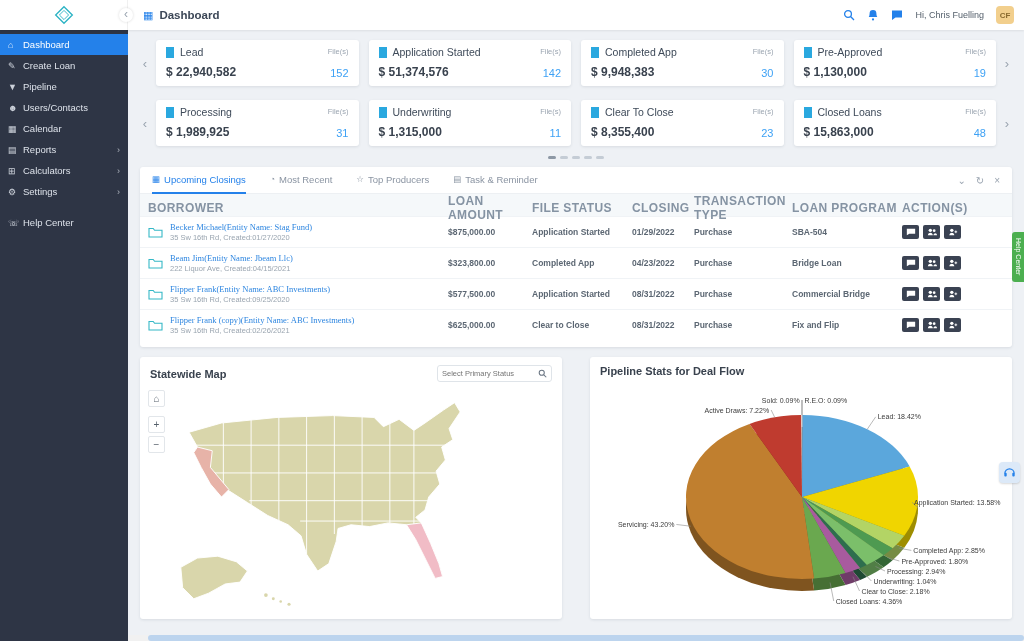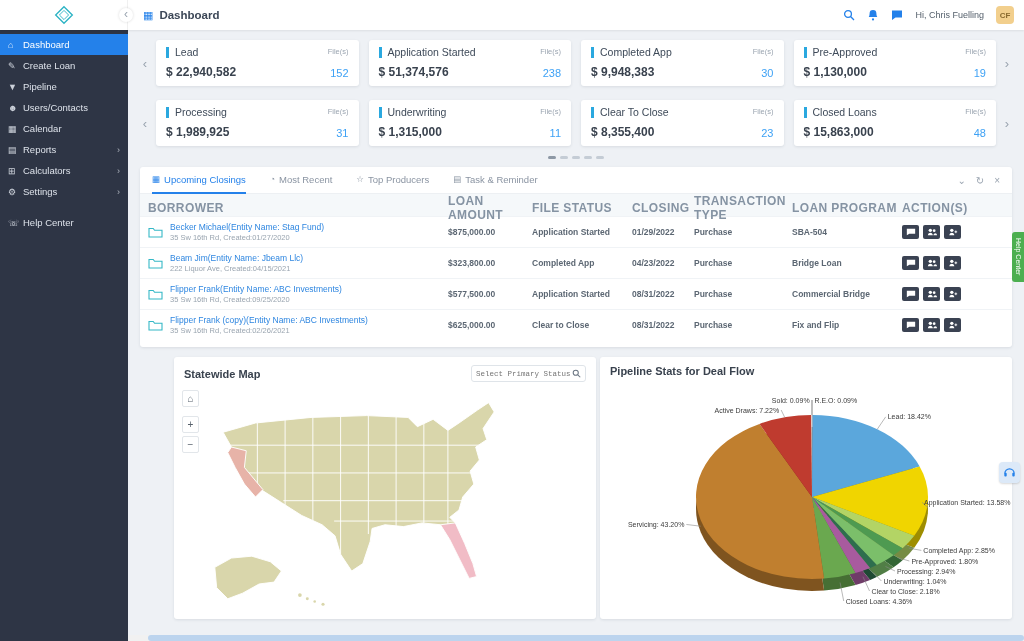--- a/index.html
+++ b/index.html
@@ -19,21 +19,21 @@
   .side-item.active { background:#2481ea; color:#fff; }
   .side-item .s-ic { width:15px; font-size:9px; opacity:.9; }
   .side-item .s-chev { margin-left:auto; font-size:9px; opacity:.7; }
   .side-item.spacer { margin-top:10px; }
   .main { position:absolute; top:30px; left:128px; width:896px; height:611px; overflow:hidden; padding:10px 12px 0 12px; }
   .cards-row { display:flex; align-items:center; gap:6px; margin-bottom:14px; }
   .car-arrow { background:none; border:none; color:#9aa4b0; font-size:13px; cursor:pointer; width:10px; padding:0; }
   .cards-wrap { display:flex; gap:10px; flex:1; }
   .stat-card { flex:1; background:#fff; border-radius:3px; box-shadow:0 1px 3px rgba(24,38,63,.10); padding:7px 10px 6px 10px; height:46px; cursor:pointer; }
   .sc-top { display:flex; justify-content:space-between; align-items:flex-start; }
-  .sc-title { font-size:10.5px; color:#3e4a59; padding-left:6px; border-left:3px solid #737373; line-height:11px; }
+  .sc-title { font-size:10.5px; color:#3e4a59; padding-left:6px; border-left:8px solid #737373; line-height:11px; }
   .sc-files { font-size:7.5px; color:#9ba5b1; }
   .sc-bottom { display:flex; justify-content:space-between; align-items:flex-end; margin-top:7px;gap:12px; }
   .sc-amount { font-size:12px; font-weight:bold; color:#39424e; }
   .sc-count { font-size:11px; color:#3da1f5; }
   .dots { display:flex; justify-content:center; gap:4px; margin:-4px 0 8px 0; }
   .dot { width:8px; height:3px; border-radius:2px; background:#c4ccd5; cursor:pointer; }
   .dot.on { background:#8d98a5; }
   .panel { background:#fff; border-radius:3px; box-shadow:0 1px 3px rgba(24,38,63,.10); }
   .tabs-panel { height:180px; margin-bottom:10px; overflow:hidden; }
   .tabbar { display:flex; align-items:center; padding:0 12px; height:27px; border-bottom:1px solid #edf0f3; }
@@ -41,31 +41,31 @@
   .tab.active { color:#2481ea; border-bottom-color:#2481ea; }
   .tab .t-ic { font-size:8.5px; }
   .tab-ctrls { margin-left:auto; display:flex; gap:10px; color:#9aa4b0; font-size:10px; }
   .tab-ctrls span { cursor:pointer; }
   .t-head,.t-row { display:grid; grid-template-columns:300px 84px 100px 62px 98px 110px auto; align-items:center; padding:0 8px; }
   .t-head { height:22px; background:#f5f8fa; }
   .t-head div { font-size:12px; color:#8593a3; font-weight:bold; letter-spacing:.4px; }
   .t-row { height:31px; border-top:1px solid #f0f3f6; cursor:pointer; }
   .t-cell { font-size:8.5px; color:#5c6773;font-weight:bold; }
   .borrower-cell { display:flex; align-items:center; gap:7px; }
-  .b-name { font-size:8.5px; color:#2e86e0; cursor:pointer; }
+  .b-name { font-size:8.5px; color:#2e86e0; cursor:pointer;font-family:Liberation Serif, serif; }
   .b-sub { font-size:7.5px; color:#9aa5b0; margin-top:1px; }
   .act-cell { display:flex; gap:4px; }
   .act-btn { width:17px; height:14px; background:#3a4252; border:none; border-radius:2px; display:flex; align-items:center; justify-content:center; cursor:pointer; padding:0; }
-  .bottom-row { display:flex; gap:4px; height:262px;margin-left:34px; }
+  .bottom-row { display:flex; gap:28px; height:262px; }
   .map-panel { flex:0 0 422px; position:relative; overflow:hidden; }
   .pie-panel { flex:1; position:relative; overflow:hidden; }
   .panel-head { display:flex; align-items:center; justify-content:space-between; padding:8px 10px 4px 10px; }
   .panel-title { font-size:11px; font-weight:bold; color:#39424e; }
   .map-search { display:flex; align-items:center; border:1px solid #dfe4e9; border-radius:3px; height:17px; padding:0 4px; background:#fff; }
-  .map-search input { border:none; outline:none; width:96px; font-size:7.5px; color:#555; font-family:Liberation Mono, monospace; }
+  .map-search input { border:none; outline:none; width:96px; font-size:7.5px; color:#555; font-family:Liberation Sans, sans-serif; }
   .map-body { position:relative; }
   .map-ctrls { position:absolute; left:8px; top:4px; display:flex; flex-direction:column; gap:3px; z-index:5; }
   .map-btn { width:17px; height:17px; background:#fff; border:1px solid #e2e6ea; border-radius:2px; font-size:10px; color:#555f6a; cursor:pointer; line-height:14px; }
   .map-btn.home { margin-bottom:6px; }
   .help-tab { position:absolute; right:0; top:232px; width:12px; height:50px; background:#4caf50; color:#fff; font-size:7px; writing-mode:vertical-rl; text-align:center; border-radius:3px 0 0 3px; cursor:pointer; line-height:12px; z-index:30; }
   .float-help { position:absolute; right:4px; top:462px; width:21px; height:21px; background:#dce9f8; border:none; border-radius:4px; display:flex; align-items:center; justify-content:center; cursor:pointer; z-index:30; box-shadow:0 1px 2px rgba(0,0,0,.15); }
   .hscroll { position:absolute; bottom:0; left:128px; width:896px; height:6px; background:#f1f1f1; z-index:25; }
   .hscroll .thumb { position:absolute; left:20px; right:0; top:0; height:6px; background:#bcd4ee; border-radius:3px; cursor:pointer; }
   svg text { font-family:"Liberation Sans",sans-serif; }
 </style>
@@ -166,21 +166,21 @@
             <span class="sc-count">152</span>
           </div>
         </div>
         <div class="stat-card">
           <div class="sc-top">
             <span class="sc-title" style="border-left-color:#2aa8df">Application Started</span>
             <span class="sc-files">File(s)</span>
           </div>
           <div class="sc-bottom">
             <span class="sc-amount">$ 51,374,576</span>
-            <span class="sc-count">238</span>
+            <span class="sc-count">142</span>
           </div>
         </div>
         <div class="stat-card">
           <div class="sc-top">
             <span class="sc-title" style="border-left-color:#2aa8df">Completed App</span>
             <span class="sc-files">File(s)</span>
           </div>
           <div class="sc-bottom">
             <span class="sc-amount">$ 9,948,383</span>
             <span class="sc-count">30</span>

